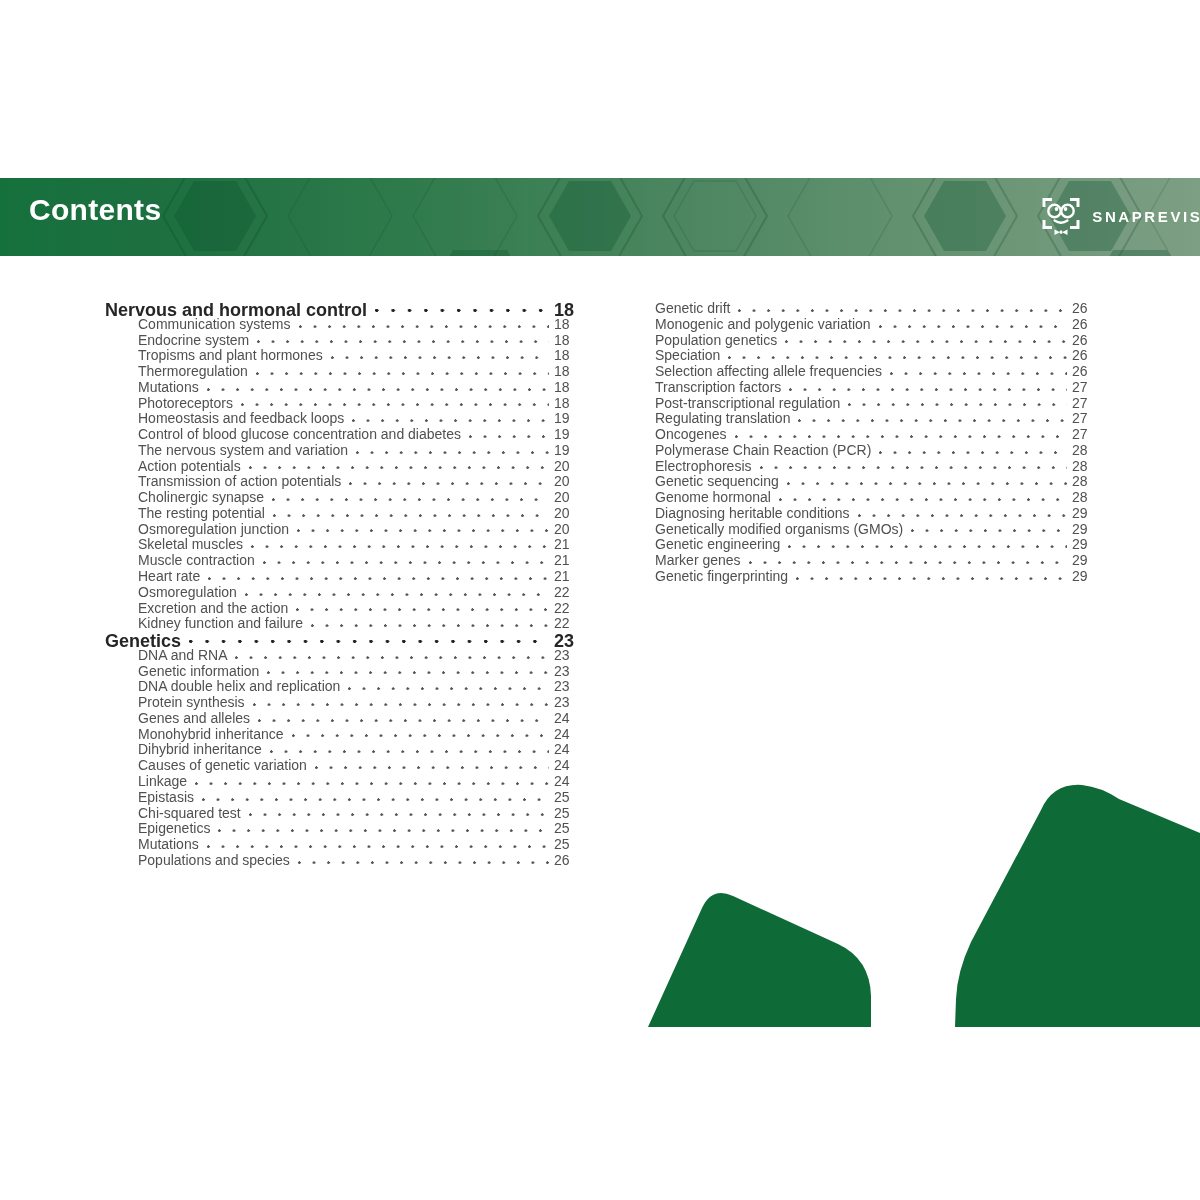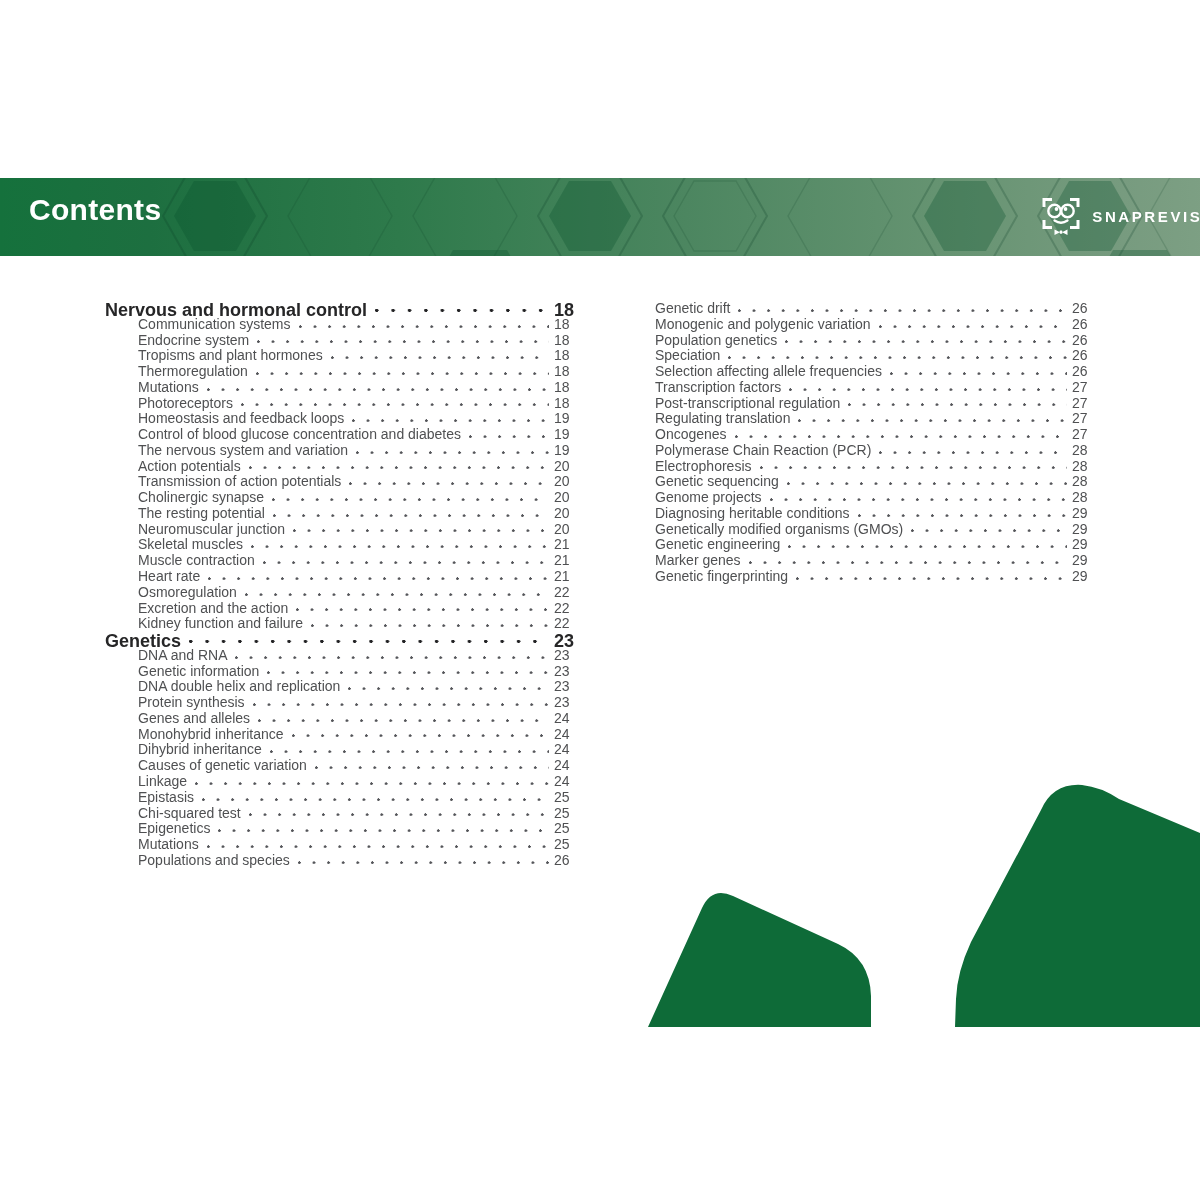--- a/index.html
+++ b/index.html
@@ -186,21 +186,21 @@
       <span class="toc-label">Cholinergic synapse</span>
       <span class="toc-leader"></span>
       <span class="toc-page">20</span>
     </div>
     <div class="toc-row item">
       <span class="toc-label">The resting potential</span>
       <span class="toc-leader"></span>
       <span class="toc-page">20</span>
     </div>
     <div class="toc-row item">
-      <span class="toc-label">Neuromuscular junction</span>
+      <span class="toc-label">Osmoregulation junction</span>
       <span class="toc-leader"></span>
       <span class="toc-page">20</span>
     </div>
     <div class="toc-row item">
       <span class="toc-label">Skeletal muscles</span>
       <span class="toc-leader"></span>
       <span class="toc-page">21</span>
     </div>
     <div class="toc-row item">
       <span class="toc-label">Muscle contraction</span>
@@ -358,21 +358,21 @@
       <span class="toc-label">Electrophoresis</span>
       <span class="toc-leader"></span>
       <span class="toc-page">28</span>
     </div>
     <div class="toc-row item">
       <span class="toc-label">Genetic sequencing</span>
       <span class="toc-leader"></span>
       <span class="toc-page">28</span>
     </div>
     <div class="toc-row item">
-      <span class="toc-label">Genome projects</span>
+      <span class="toc-label">Genome hormonal</span>
       <span class="toc-leader"></span>
       <span class="toc-page">28</span>
     </div>
     <div class="toc-row item">
       <span class="toc-label">Diagnosing heritable conditions</span>
       <span class="toc-leader"></span>
       <span class="toc-page">29</span>
     </div>
     <div class="toc-row item">
       <span class="toc-label">Genetically modified organisms (GMOs)</span>

